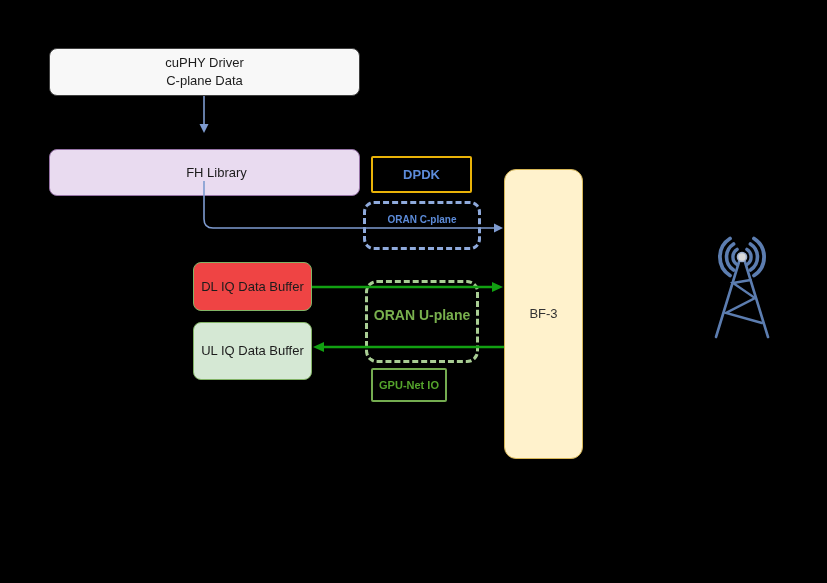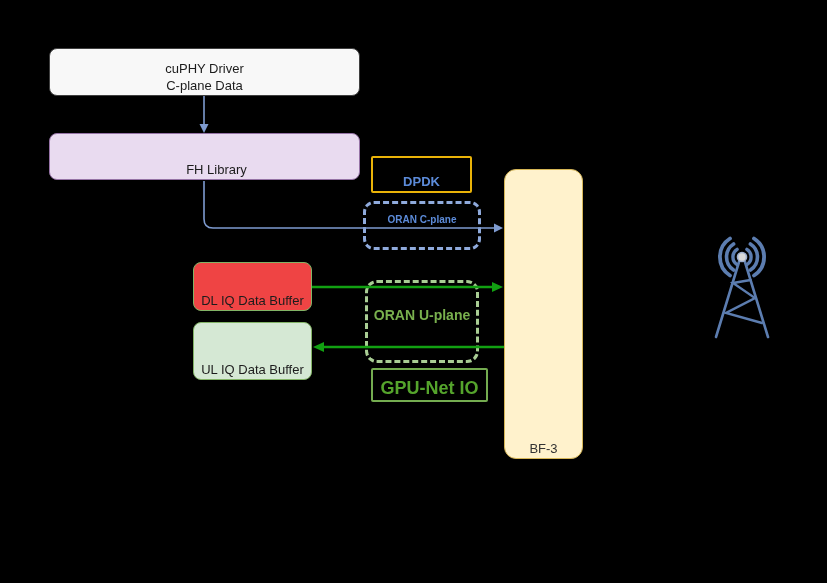--- a/index.html
+++ b/index.html
@@ -7,35 +7,35 @@
     position: relative;
     width: 827px; height: 583px;
     background: #000;
     font-family: "Liberation Sans", sans-serif;
     overflow: hidden;
   }
   .node {
     position: absolute;
     box-sizing: border-box;
     display: flex;
-    align-items: flex-end;
+    align-items: center;
     justify-content: center;
     text-align: center;
     font-size: 13px;
     color: #1c1c1c;
     line-height: 1.35;
   }
   .rounded { border-radius: 8px; }
 
   #node-cuphy {
     left: 49px; top: 48px; width: 311px; height: 48px;
     background: #F8F8F8; border: 1.5px solid #3F3F3F;
   }
   #node-fh {
-    left: 49px; top: 133px; width: 311px; height: 47px;
+    left: 49px; top: 149px; width: 311px; height: 47px;
     background: #E9DBF0; border: 1.5px solid #9673A6; padding-left: 24px;
   }
   #node-dpdk {
     left: 371px; top: 156px; width: 101px; height: 37px;
     background: transparent; border: 2px solid #eab308;
     color: #5C8BD9; font-weight: bold; font-size: 13px;
     border-radius: 2px;
   }
   #node-oran-c {
     left: 363px; top: 201px; width: 118px; height: 49px;
@@ -60,23 +60,23 @@
   }
   #node-oran-u {
     left: 365px; top: 280px; width: 114px; height: 83px;
     border: 3px dashed #A9CD94; border-radius: 12px;
     align-items: flex-start; justify-content: center;
   }
   #node-oran-u .inner-label {
     margin-top: 23px; color: #79B04E; font-weight: bold; font-size: 14px;
   }
   #node-gpu {
-    left: 371px; top: 368px; width: 117px; height: 34px;
+    left: 371px; top: 368px; width: 76px; height: 34px;
     background: transparent; border: 2px solid #74AC50;
-    color: #55A42C; font-weight: bold; font-size: 18px;
+    color: #55A42C; font-weight: bold; font-size: 11px;
     border-radius: 2px;
   }
   #connector-layer {
     position: absolute; left: 0; top: 0; width: 827px; height: 583px;
     pointer-events: none;
   }
 </style>
 </head>
 <body>
 

